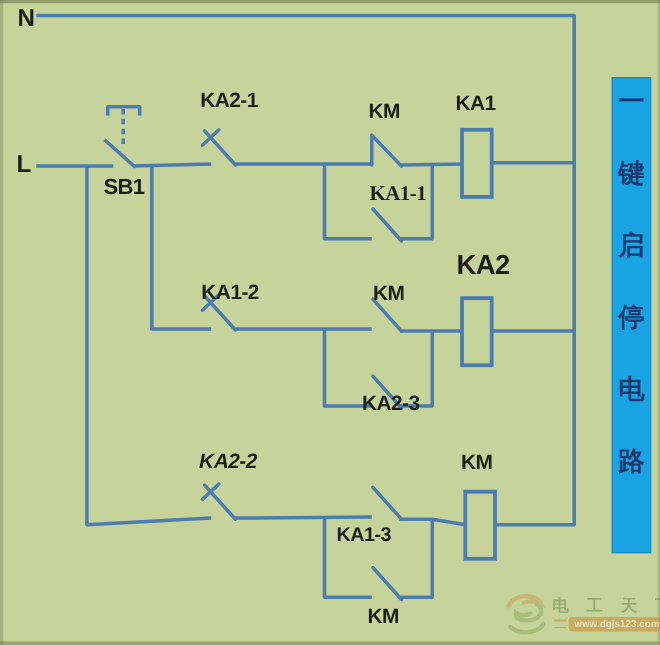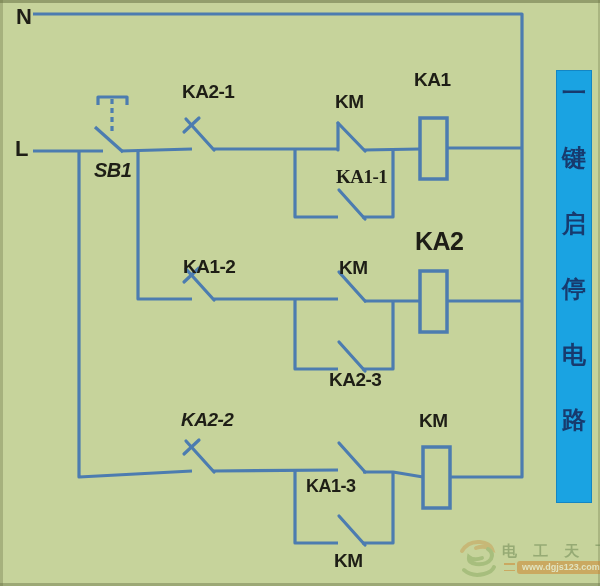--- a/index.html
+++ b/index.html
@@ -102,29 +102,29 @@
       <line x1="199" y1="440" x2="184" y2="454" stroke="#4c7cb0" stroke-width="3.2" stroke-linecap="round"></line>
       <line x1="339" y1="443" x2="365" y2="472" stroke="#4c7cb0" stroke-width="3.2" stroke-linecap="round"></line>
       <line x1="339" y1="516" x2="365" y2="545" stroke="#4c7cb0" stroke-width="3.2" stroke-linecap="round"></line>
       <rect x="420" y="118" width="27" height="61" fill="none" stroke="#4c7cb0" stroke-width="3.5"></rect>
       <rect x="420" y="271" width="27" height="61" fill="none" stroke="#4c7cb0" stroke-width="3.5"></rect>
       <rect x="423" y="447" width="27" height="61" fill="none" stroke="#4c7cb0" stroke-width="3.5"></rect>
     </svg>
   <div id="labels">
       <div class="comp-label" style="left: 16px; top: 6px; font-size: 22px;">N</div>
       <div class="comp-label" style="left: 15px; top: 138px; font-size: 22px;">L</div>
-      <div class="comp-label" style="left: 94px; top: 160px; font-size: 20px; font-style: italic;">SB1</div>
+      <div class="comp-label" style="left: 94px; top: 160px; font-size: 20px;">SB1</div>
       <div class="comp-label" style="left: 182px; top: 82px; font-size: 19px; text-align: right;">KA2-1</div>
       <div class="comp-label" style="left: 335px; top: 92px; font-size: 19px;">KM</div>
-      <div class="comp-label" style="left: 414px; top: 70px; font-size: 19px; text-align: center;">KA1</div>
+      <div class="comp-label" style="left: 414px; top: 85px; font-size: 19px; text-align: center;">KA1</div>
       <div class="comp-label" style="left: 336px; top: 167px; font-size: 19px; font-family: Liberation Serif, serif;">KA1-1</div>
       <div class="comp-label" style="left: 183px; top: 233px; font-size: 19px; margin-top: 24px;">KA1-2</div>
       <div class="comp-label" style="left: 339px; top: 258px; font-size: 19px;">KM</div>
       <div class="comp-label" style="left: 415px; top: 229px; font-size: 25px;">KA2</div>
-      <div class="comp-label" style="left: 329px; top: 370px; font-size: 19px;">KA2-3</div>
+      <div class="comp-label" style="left: 329px; top: 358px; font-size: 19px;">KA2-3</div>
       <div class="comp-label" style="left: 181px; top: 410px; font-size: 19px; font-style: italic;">KA2-2</div>
       <div class="comp-label" style="left: 306px; top: 477px; font-size: 18px;">KA1-3</div>
       <div class="comp-label" style="left: 419px; top: 411px; font-size: 19px;">KM</div>
       <div class="comp-label" style="left: 334px; top: 551px; font-size: 19px;">KM</div>
     </div>
   <div class="banner" id="banner">
       <span class="banner-char">一</span>
       <span class="banner-char">键</span>
       <span class="banner-char">启</span>
       <span class="banner-char">停</span>

